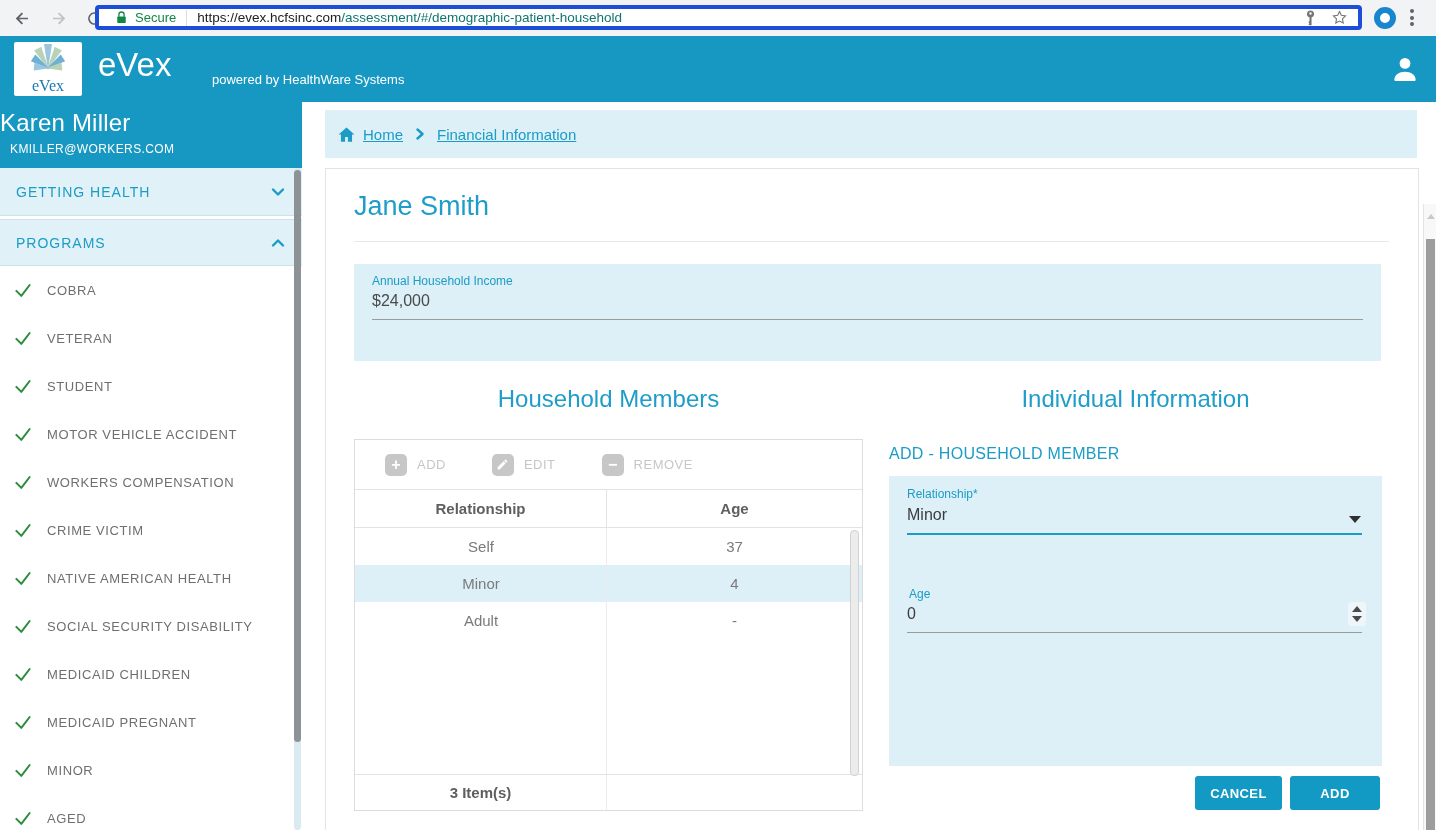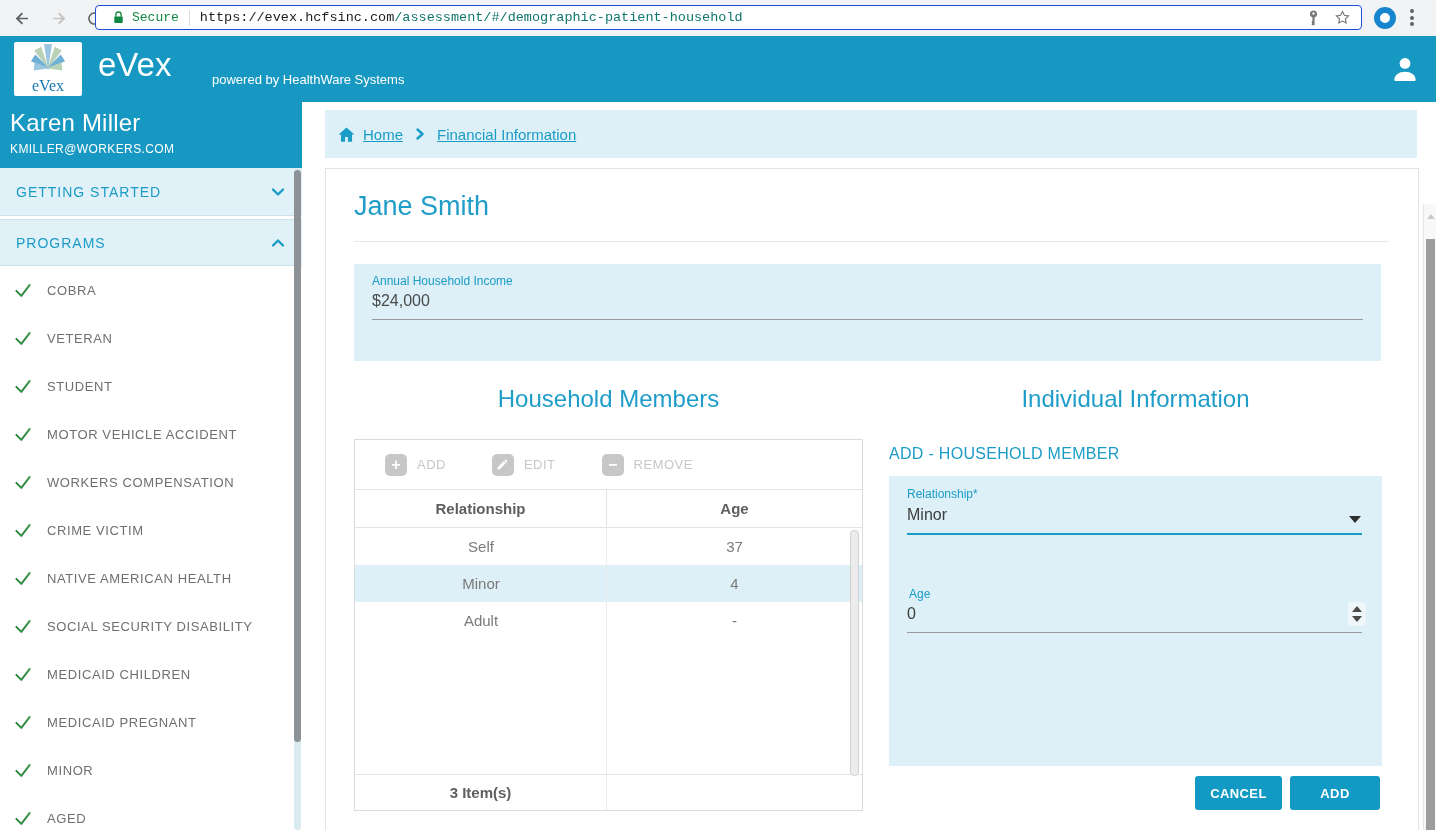--- a/index.html
+++ b/index.html
@@ -5,41 +5,41 @@
   html,body{margin:0;padding:0;}
   body{
     width:1436px;height:830px;position:relative;overflow:hidden;
     font-family:"Liberation Sans",sans-serif;background:#fff;
     -webkit-font-smoothing:antialiased;
   }
   
   .browser-bar{position:absolute;left:0;top:0;width:1436px;height:36px;background:#f2f3f4;display:flex;align-items:center;}
   .nav-btn{width:28px;height:28px;display:flex;align-items:center;justify-content:center;margin-left:8px;}
   .nav-btn svg{width:19px;height:19px;}
-  .url-bar{position:absolute;left:95px;top:5px;width:1267px;height:25px;background:#fff;border:1px solid #1d4ed8;border-radius:4px;display:flex;align-items:center;padding:0 10px;box-sizing:border-box;font-family:Liberation Mono, monospace;}
+  .url-bar{position:absolute;left:95px;top:5px;width:1267px;height:25px;background:#fff;border:4px solid #1d4ed8;border-radius:4px;display:flex;align-items:center;padding:0 10px;box-sizing:border-box;}
   .lock-icon{width:13px;height:15px;margin:0 7px 0 6px;}
   .secure-text{color:#128744;font-size:13px;}
   .url-sep{width:1px;height:16px;background:#ddd;margin:0 10px;}
   .url-text{font-size:13.5px;color:#202124;white-space:nowrap;}
   .url-path{color:#0f766e;}
   .url-spacer{flex:1;}
   .urlbar-icon{width:17px;height:17px;margin-left:12px;}
   .avatar-ring{position:absolute;left:1374px;top:7px;width:22px;height:22px;border-radius:50%;border:6px solid #1886cf;box-sizing:border-box;background:#fff;}
   .menu-dots{position:absolute;left:1410px;top:9px;display:flex;flex-direction:column;gap:2.5px;}
   .menu-dots span{width:4px;height:4px;border-radius:50%;background:#5f6368;}
   
   .app-header{position:absolute;left:0;top:36px;width:1436px;height:74px;background:#1798c2;}
   .logo-box{position:absolute;left:14px;top:6px;width:68px;height:54px;background:#fff;border-radius:2px;}
   .brand{position:absolute;left:98px;top:10px;font-size:33px;color:#fff;font-weight:400;}
   .powered{position:absolute;left:212px;top:36px;font-size:13px;color:#fff;}
   .person-icon{position:absolute;right:16px;top:18px;width:30px;height:30px;}
   
   .sidebar{position:absolute;left:0;top:102px;width:302px;height:728px;background:#fff;}
   .user-block{position:absolute;left:0;top:0;width:302px;height:66px;background:#1798c2;color:#fff;}
-  .user-name{position:absolute;left:10px;top:7px;font-size:24px;font-weight:500;letter-spacing:.2px;}
+  .user-name{position:absolute;left:0;top:7px;font-size:24px;font-weight:500;letter-spacing:.2px;}
   .user-email{position:absolute;left:10px;top:40px;font-size:12px;letter-spacing:.4px;}
   .side-section{height:47px;background:#e1f1f8;display:flex;align-items:center;justify-content:space-between;padding:0 16px;border-bottom:1px solid #cbe2ec;box-sizing:border-box;}
   .side-section.first{margin-top:66px;height:48px;}
   .side-section + .side-section{margin-top:3px;border-top:1px solid #cbe2ec;}
   .side-section-label{color:#1a9cc6;font-size:14px;letter-spacing:1px;}
   .chev{width:16px;height:16px;}
   .chev polyline{fill:none;stroke:#1a9cc6;stroke-width:2.4;stroke-linecap:round;stroke-linejoin:round;}
   .prog-item{height:48px;display:flex;align-items:center;padding-left:12px;background:#fff;}
   .check-wrap{width:22px;height:22px;display:flex;align-items:center;justify-content:center;}
   .check-svg{width:20px;height:20px;fill:none;stroke:#2e8b3e;stroke-width:2.4;stroke-linecap:round;stroke-linejoin:round;}
@@ -172,21 +172,21 @@
     <path d="M3.5 20.5c0-4 3.8-6.4 8.5-6.4s8.5 2.4 8.5 6.4c0 .6-.5 1-1 1h-15c-.5 0-1-.4-1-1z" fill="#fff"></path>
   </svg>
 </div>
 
 <div class="sidebar">
   <div class="user-block">
     <div class="user-name">Karen Miller</div>
     <div class="user-email">KMILLER@WORKERS.COM</div>
   </div>
   <div class="side-section first">
-    <span class="side-section-label">GETTING STARTED</span>
+    <span class="side-section-label">GETTING HEALTH</span>
     <svg class="chev" viewBox="0 0 16 16">
         <polyline points="3,5.5 8,10.5 13,5.5"></polyline>
       </svg>
   </div>
   <div class="side-section">
     <span class="side-section-label">PROGRAMS</span>
     <svg class="chev" viewBox="0 0 16 16">
         <polyline points="3,10.5 8,5.5 13,10.5"></polyline>
       </svg>
   </div>

